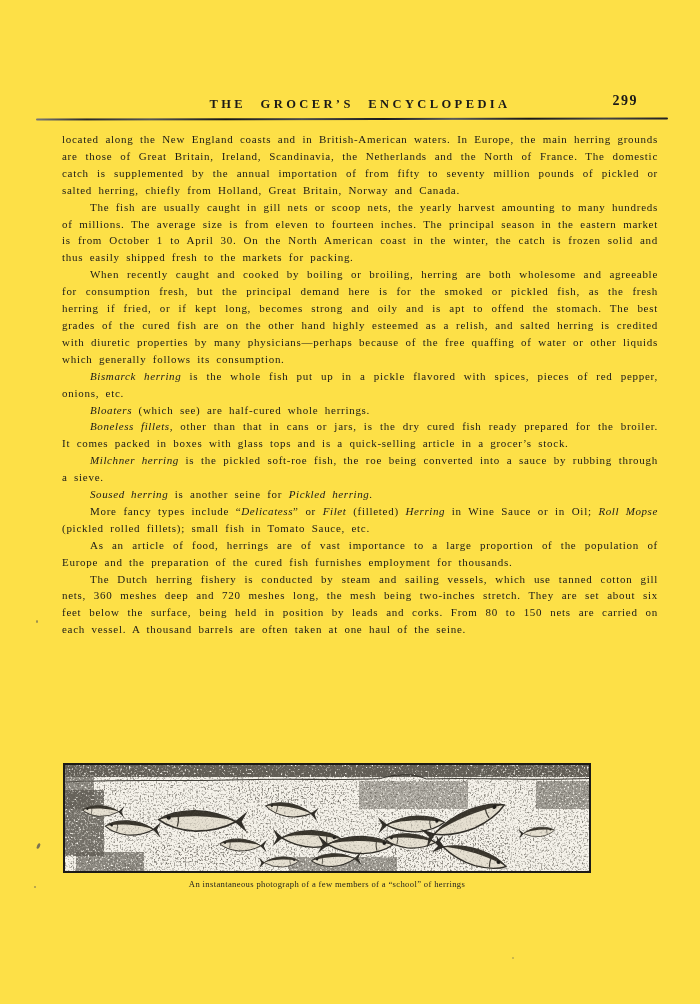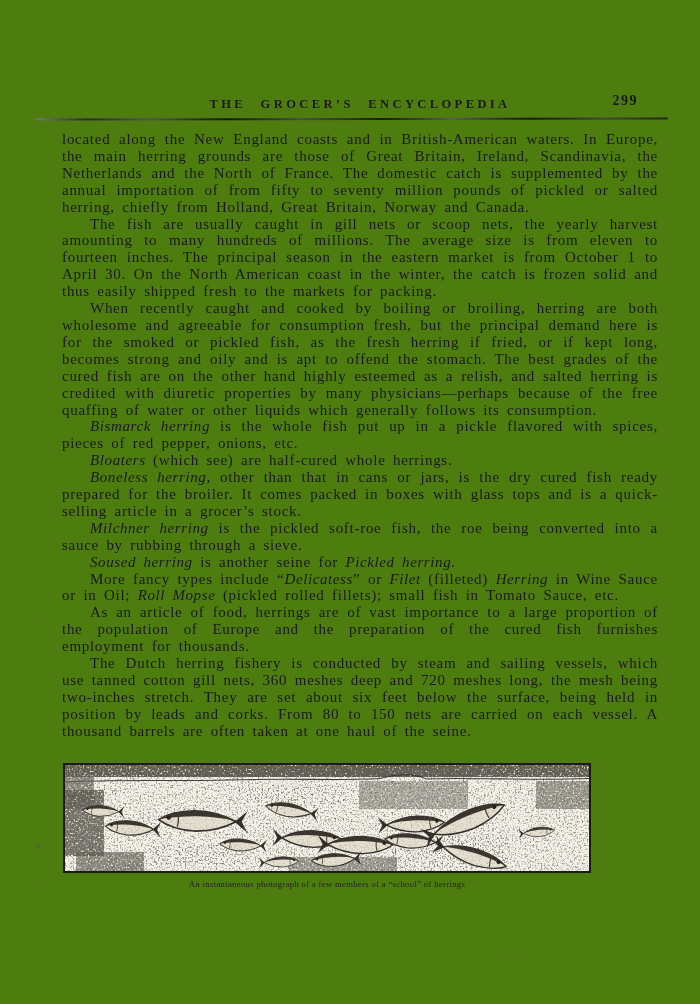--- a/index.html
+++ b/index.html
@@ -52,21 +52,21 @@
     transform: rotate(-0.08deg);
     border-radius: 1px;
   }
 
   
   .article {
     position: absolute;
     top: 131px;
     left: 62px;
     width: 596px;
-    font-size: 15px;
+    font-size: 11px;
     line-height: 16.9px;
     text-align: justify;
     letter-spacing: 0.72px;
     word-spacing: 3px;
   }
   .article p { margin: 0; }
   .article p.indent { text-indent: 28px; }
   .article i { letter-spacing: 0.6px; }
 
   
@@ -102,35 +102,35 @@
     border-radius: 50%;
   }
   .artifact.a1 { left: 37px; top: 843px; width: 3px; height: 6px; transform: rotate(24deg); opacity: .8; }
   .artifact.a2 { left: 34px; top: 886px; width: 2px; height: 2px; opacity: .55; }
   .artifact.a3 { left: 36px; top: 620px; width: 2px; height: 3px; opacity: .6; }
   .artifact.a4 { left: 512px; top: 957px; width: 2px; height: 2px; opacity: .4; }
 </style>
 </head>
 <body>
 
-<div class="page" style="background: #4d7c0f; color: rgb(27, 26, 24);">
+<div class="page" style="background: #fde047; color: rgb(27, 26, 24);">
 
   <div class="page-header">
     <h1 class="page-title">THE GROCER’S ENCYCLOPEDIA</h1>
     <span class="page-number">299</span>
   </div>
   <div class="header-rule"></div>
 
   <main class="article">
       <p class="para"><span>located along the New England coasts and in British-American waters.  In Europe, the main herring grounds are those of Great Britain, Ireland, Scandinavia, the Netherlands and the North of France.  The domestic catch is supplemented by the annual importation of from fifty to seventy million pounds of pickled or salted herring, chiefly from Holland, Great Britain, Norway and Canada.</span></p>
       <p class="para indent"><span>The fish are usually caught in gill nets or scoop nets, the yearly harvest amounting to many hundreds of millions.  The average size is from eleven to fourteen inches.  The principal season in the eastern market is from October 1 to April 30.  On the North American coast in the winter, the catch is frozen solid and thus easily shipped fresh to the markets for packing.</span></p>
       <p class="para indent"><span>When recently caught and cooked by boiling or broiling, herring are both wholesome and agreeable for consumption fresh, but the principal demand here is for the smoked or pickled fish, as the fresh herring if fried, or if kept long, becomes strong and oily and is apt to offend the stomach.  The best grades of the cured fish are on the other hand highly esteemed as a relish, and salted herring is credited with diuretic properties by many physicians—perhaps because of the free quaffing of water or other liquids which generally follows its consumption.</span></p>
       <p class="para indent"><i>Bismarck herring</i><span> is the whole fish put up in a pickle flavored with spices, pieces of red pepper, onions, etc.</span></p>
       <p class="para indent"><i>Bloaters</i><span> (which see) are half-cured whole herrings.</span></p>
-      <p class="para indent"><i>Boneless herring,</i><span> other than that in cans or jars, is the dry cured fish ready prepared for the broiler.  It comes packed in boxes with glass tops and is a quick-selling article in a grocer’s stock.</span></p>
+      <p class="para indent"><i>Boneless fillets,</i><span> other than that in cans or jars, is the dry cured fish ready prepared for the broiler.  It comes packed in boxes with glass tops and is a quick-selling article in a grocer’s stock.</span></p>
       <p class="para indent"><i>Milchner herring</i><span> is the pickled soft-roe fish, the roe being converted into a sauce by rubbing through a sieve.</span></p>
       <p class="para indent"><i>Soused herring</i><span> is another seine for </span><i>Pickled herring.</i></p>
       <p class="para indent"><span>More fancy types include “</span><i>Delicatess</i><span>” or </span><i>Filet</i><span> (filleted) </span><i>Herring</i><span> in Wine Sauce or in Oil; </span><i>Roll Mopse</i><span> (pickled rolled fillets); small fish in Tomato Sauce, etc.</span></p>
       <p class="para indent"><span>As an article of food, herrings are of vast importance to a large proportion of the population of Europe and the preparation of the cured fish furnishes employment for thousands.</span></p>
       <p class="para indent"><span>The Dutch herring fishery is conducted by steam and sailing vessels, which use tanned cotton gill nets, 360 meshes deep and 720 meshes long, the mesh being two-inches stretch.  They are set about six feet below the surface, being held in position by leads and corks.  From 80 to 150 nets are carried on each vessel.  A thousand barrels are often taken at one haul of the seine.</span></p>
     </main>
 
   <figure class="figure-block">
     <div class="illustration">
       <svg viewBox="0 0 586 106" preserveAspectRatio="none">

